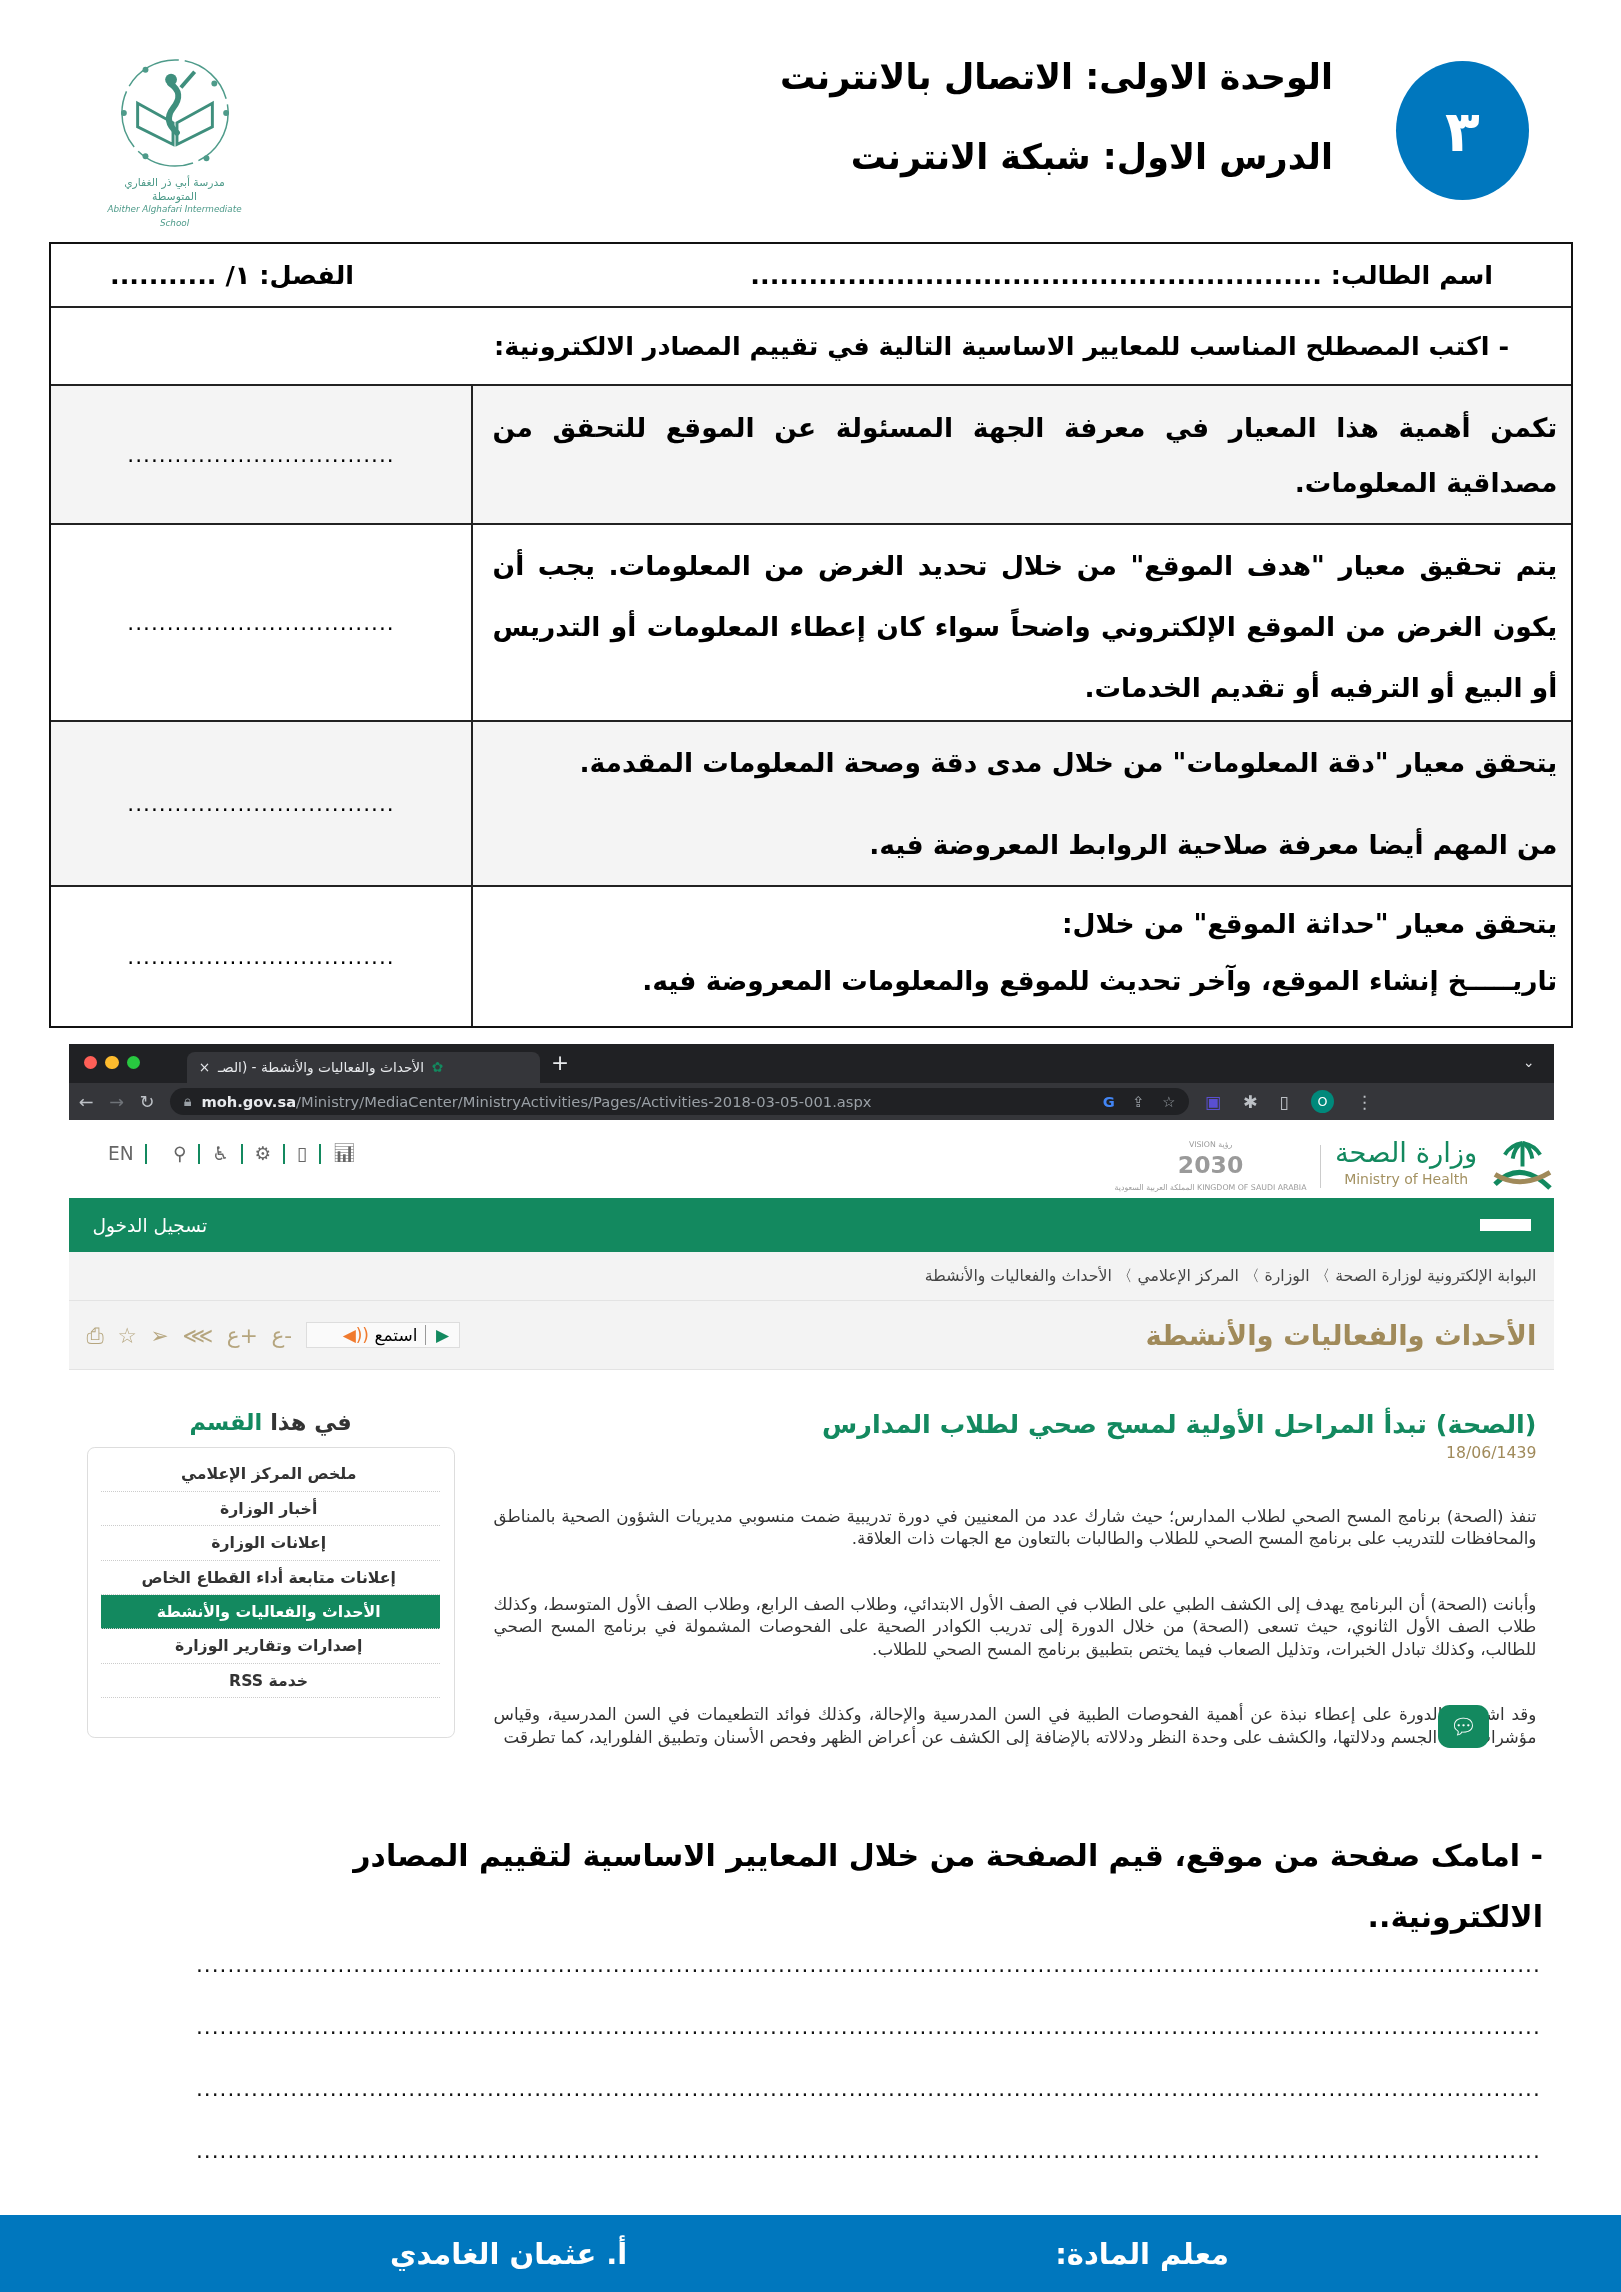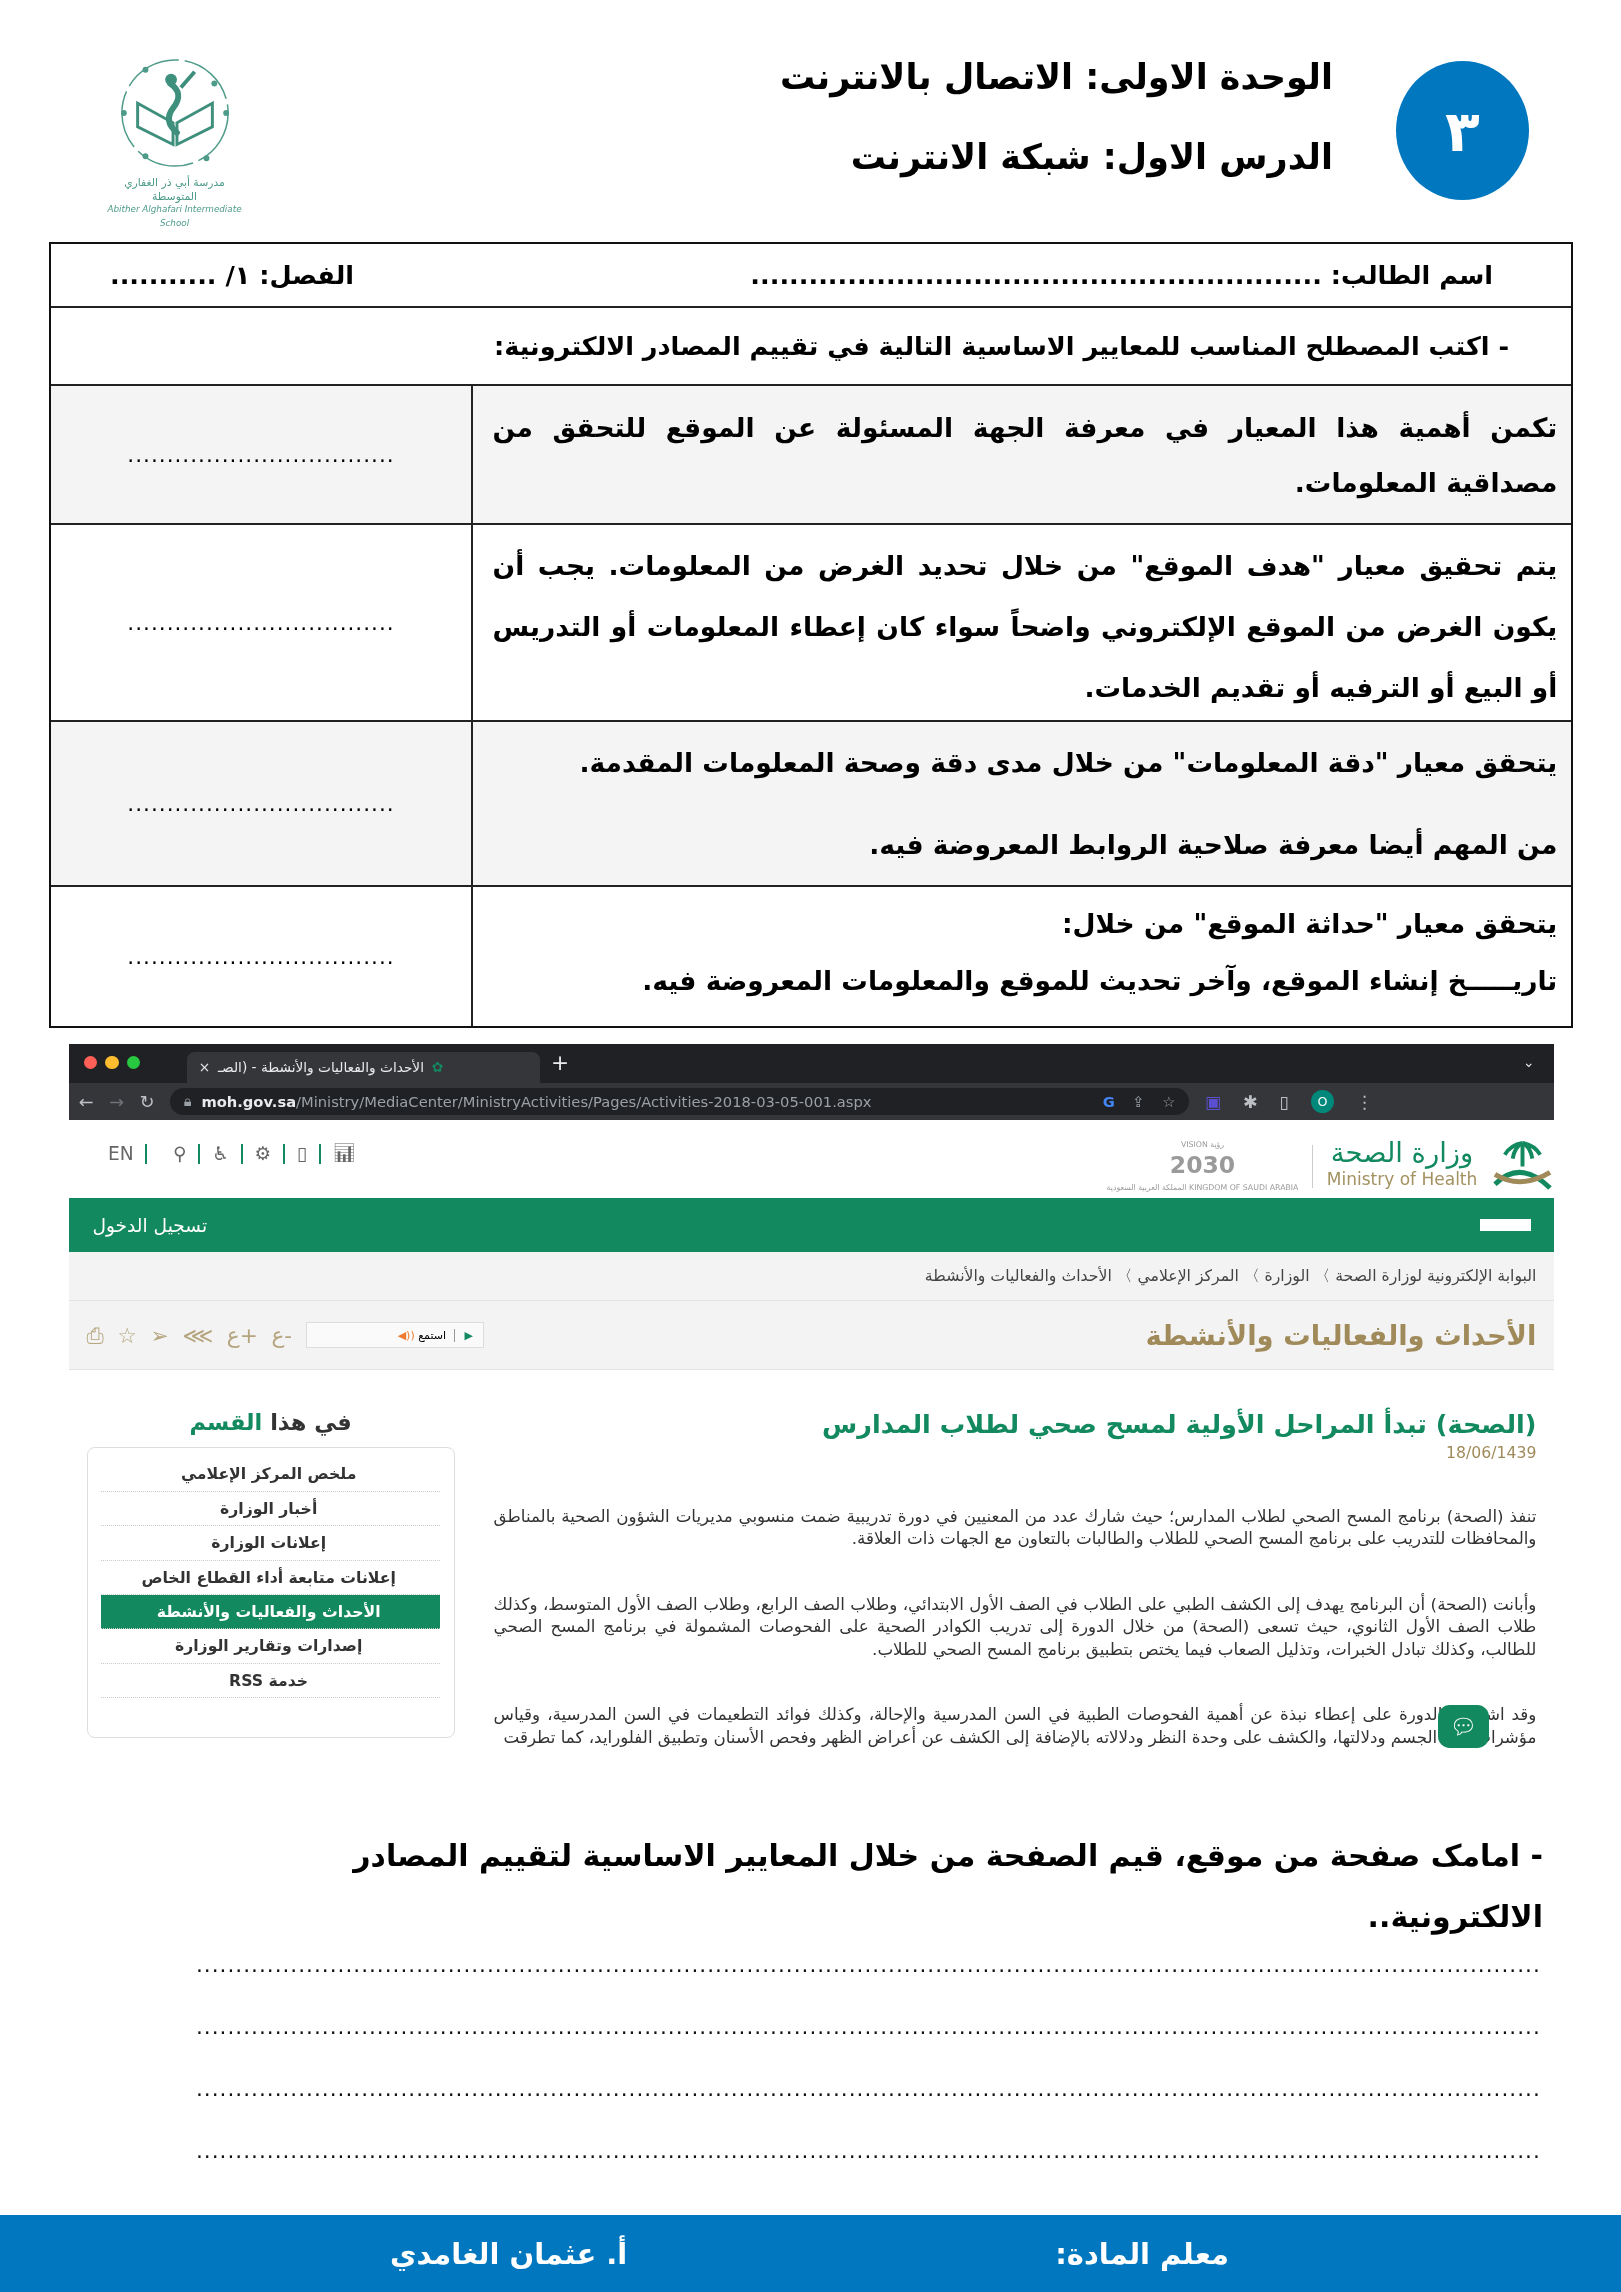--- a/index.html
+++ b/index.html
@@ -37,33 +37,33 @@
   .omni b { color: #e8eaed; font-weight: bold; }
   .omni .right { margin-left: auto; display: flex; gap: 17.6px; align-items: center; }
   .ext { display: flex; gap: 21.6px; align-items: center; }
   .avatar { width: 23.5px; height: 23.5px; border-radius: 50%; background: #00897b; color: #fff; font-size: 12.7px; display: flex; align-items: center; justify-content: center; }
 
   .site-top { height: 78px; position: relative; direction: ltr; }
   .util { position: absolute; left: 39px; top: 21.6px; display: flex; gap: 11.8px; align-items: flex-end; color: #666; font-size: 18.6px; }
   .util .sep { width: 2px; height: 19.6px; background: #13895f; }
   .moh-logo { position: absolute; right: 0px; top: 13.7px; display: flex; align-items: center; gap: 13.7px; }
   .moh-name { text-align: center; color: #13895f; font-size: 27.4px; line-height: 27.4px; }
-  .moh-name .en { font-size: 17px; color: #a39161; }
+  .moh-name .en { font-size: 14px; color: #a39161; }
   .vision { color: #9a9a9a; font-size: 23.5px; font-weight: bold; line-height: 21.6px; text-align: center; }
   .vision small { display: block; font-size: 7.8px; font-weight: normal; }
 
   .greenbar { height: 54px; background: #13895f; display: flex; align-items: center; justify-content: space-between; padding: 0 23.5px; direction: rtl; }
   .greenbar .menu { width: 51px; height: 12.7px; background: #fff; }
   .greenbar .login { color: #fff; font-size: 18.6px; }
 
   .crumbs { height: 49px; background: #f3f3f3; display: flex; align-items: center; padding-right: 17.6px; font-size: 15.7px; color: #444; direction: rtl; border-bottom: 1px solid #e3e3e3; }
   .titlebar { height: 69px; background: #f3f3f3; display: flex; align-items: center; justify-content: space-between; padding: 0 17.6px; direction: rtl; border-bottom: 1px solid #e3e3e3; }
   .titlebar h1 { color: #a08a5a; font-size: 27.4px; font-weight: bold; }
   .tools { display: flex; align-items: center; gap: 13.7px; direction: ltr; }
-  .listen { width: 178px; height: 25.5px; border: 1px solid #ddd; background: #fafafa; display: flex; align-items: center; font-size: 11px; }
+  .listen { width: 154px; height: 25.5px; border: 1px solid #ddd; background: #fafafa; display: flex; align-items: center; font-size: 17px; }
   .listen .play { color: #13895f; padding: 0 9.8px; border-left: 1px solid #999; order: 2; }
   .listen .lbl { flex: 1; text-align: right; padding-right: 7.8px; order: 1; }
   .ico { color: #b5a57e; font-size: 21.6px; }
 
   .content { display: flex; direction: rtl; padding: 39px 17.6px 0 17.6px; gap: 39px; }
   .article { flex: 1; }
   .article h2 { color: #13895f; font-size: 25.5px; font-weight: bold; }
   .article .date { color: #a08a5a; font-size: 15.7px; margin-top: 3.9px; direction: ltr; text-align: right; }
   .article p { font-size: 16.7px; line-height: 22.5px; color: #333; text-align: justify; margin-top: 43px; }
   .side { width: 368px; text-align: center; }

